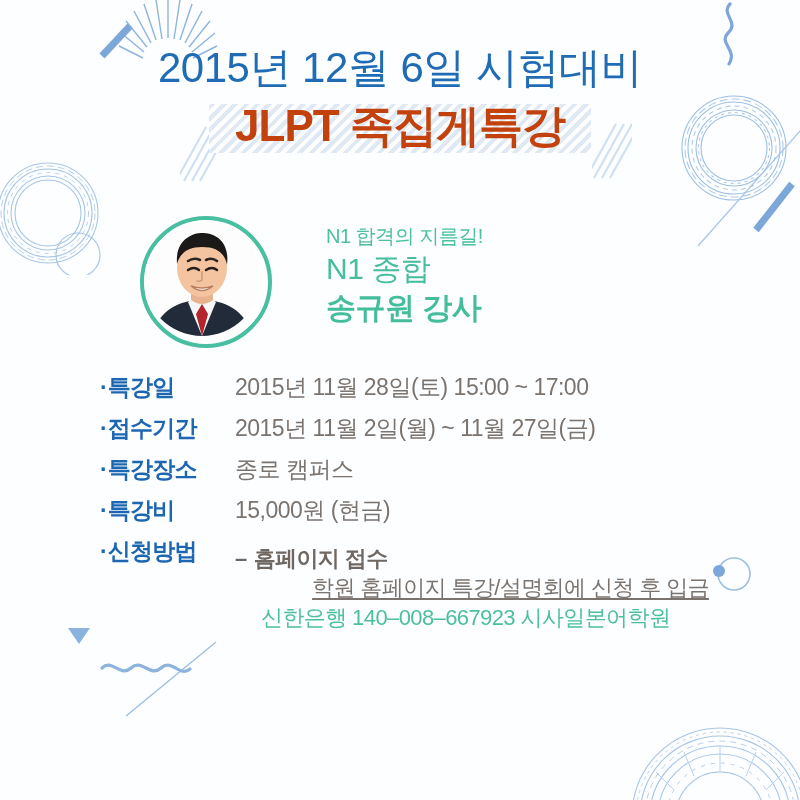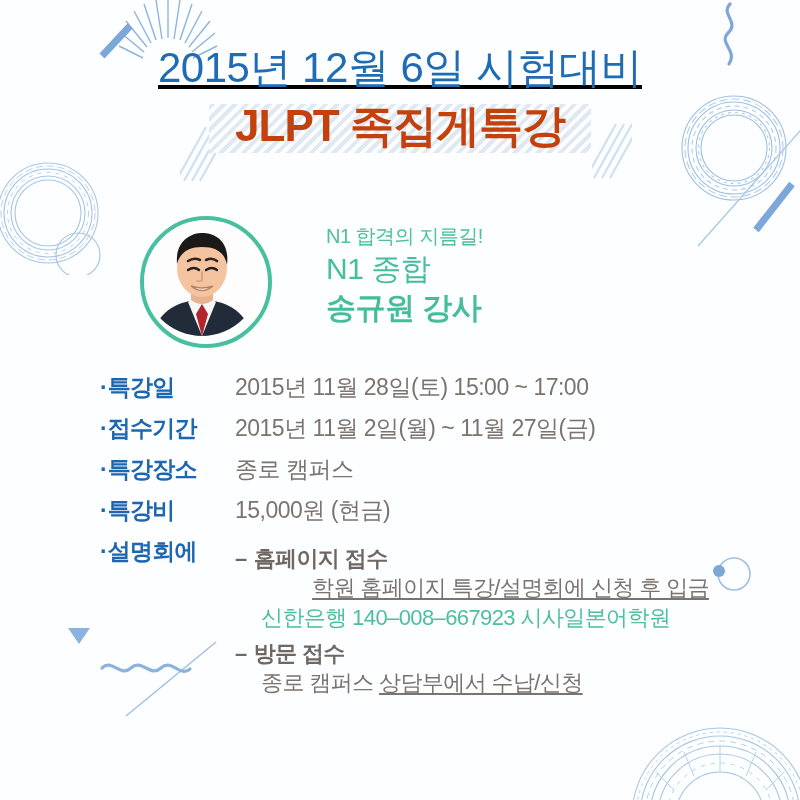--- a/index.html
+++ b/index.html
@@ -28,21 +28,20 @@
   }
   .deco svg { display: block; }
 
   
   .header {
     position: absolute;
     top: 44px;
     left: 0;
     width: 800px;
     text-align: center;
-    text-decoration: underline;
   }
   .title-line1 {
     font-size: 42px;
     color: #1f6cb4;
     letter-spacing: -0.5px;
     line-height: 1.15;
     white-space: nowrap;
   }
   .title-line2-wrap {
     position: relative;
@@ -418,31 +417,29 @@
       <div class="info-label"><span class="bullet-dot">·</span><span>특강장소</span></div>
       <div class="info-value">종로 캠퍼스</div>
     </div>
 
     <div class="info-row">
       <div class="info-label"><span class="bullet-dot">·</span><span>특강비</span></div>
       <div class="info-value">15,000원 (현금)</div>
     </div>
 
     <div class="info-row apply-row">
-      <div class="info-label"><span class="bullet-dot">·</span><span>설명회에</span></div>
+      <div class="info-label"><span class="bullet-dot">·</span><span>신청방법</span></div>
 
       <div class="apply-body">
 
         <div class="apply-head"><span class="dash">–</span><span>홈페이지 접수</span></div>
 
         <div class="apply-sub u">학원 홈페이지 특강/설명회에 신청 후 입금</div>
 
         <div class="apply-bank">신한은행 140–008–667923 시사일본어학원</div>
 
-        <div class="apply-head gap-top"><span class="dash">–</span><span>방문 접수</span></div>
-
-        <div class="apply-sub"><span>종로 캠퍼스 </span><span class="u">상담부에서 수납/신청</span></div>
+
 
       </div>
     </div>
 
   </div>
 </div>
 
 </body></html>

